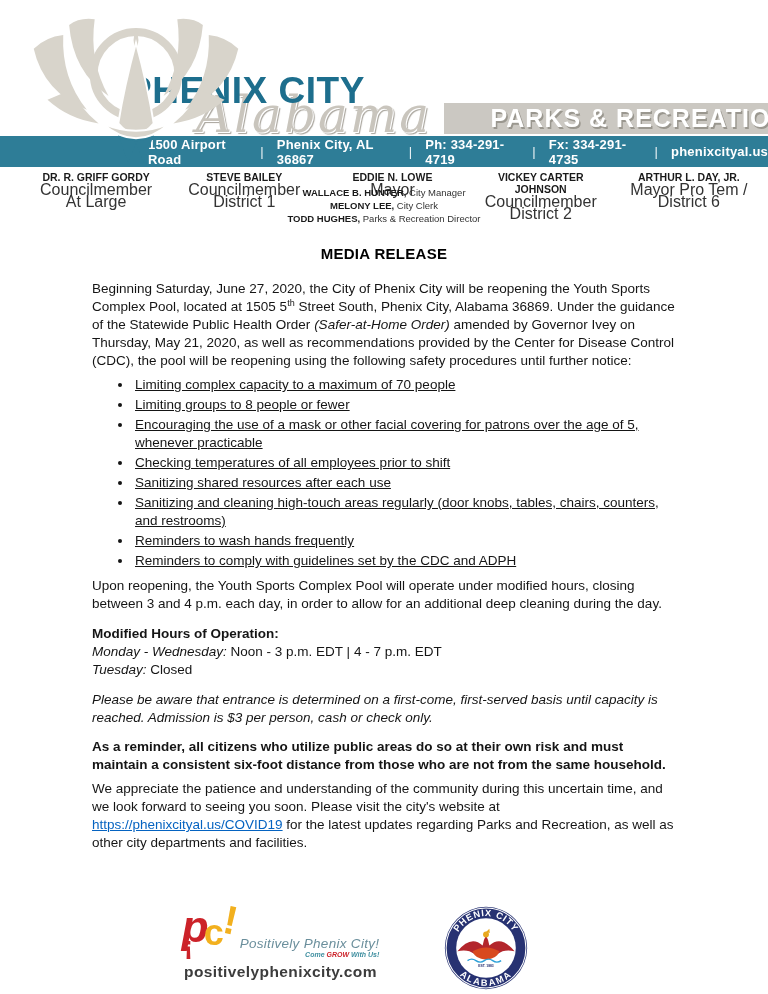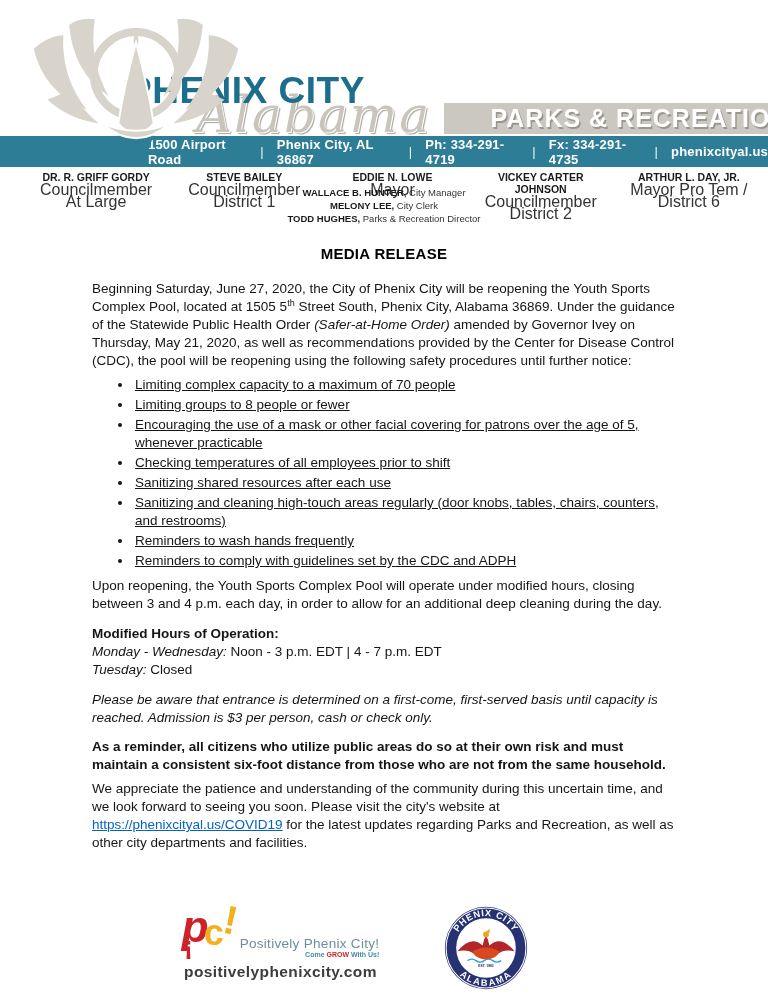--- a/index.html
+++ b/index.html
@@ -76,21 +76,21 @@
   a.covid-link { color:#0563c1; text-decoration:underline; cursor:pointer; }
 
   
   .pc-logo { position:absolute; left:178px; top:908px; width:205px; text-align:center; }
   .pc-row { display:flex; justify-content:center; align-items:flex-end; }
   .pc-mark { position:relative; width:58px; height:52px; flex:0 0 auto; }
   .pc-p { position:absolute; left:0px; top:-6px; font-size:44px; font-weight:bold; color:#cc2229; font-style:italic; }
   .pc-c { position:absolute; left:22px; top:4px; font-size:36px; font-weight:bold; color:#f2b01e; }
   .pc-x { position:absolute; left:42px; top:-10px; font-size:40px; font-weight:bold; color:#f2b01e; transform:rotate(12deg); }
   .pc-drop { position:absolute; left:2px; top:26px; font-size:26px; font-weight:bold; color:#cc2229; transform:rotate(180deg); }
-  .pc-text { text-align:left; padding-bottom:2px; }
+  .pc-text { text-align:left; padding-bottom:2px;font-style:italic; }
   .pc-tagline { font-size:13.5px; color:#6b8f9c; letter-spacing:0.3px; }
   .pc-sub { font-size:7px; font-weight:bold; text-align:right; }
   .pc-sub .t { color:#3f8fa0; } .pc-sub .r { color:#cc2229; }
   .pc-site { font-size:15.5px; font-weight:bold; color:#3c3c3c; letter-spacing:0.4px; margin-top:3px; }
   .seal-svg { position:absolute; left:444px; top:906px; width:84px; height:84px; }
 </style>
 </head>
 <body>
 
 <div class="page">

